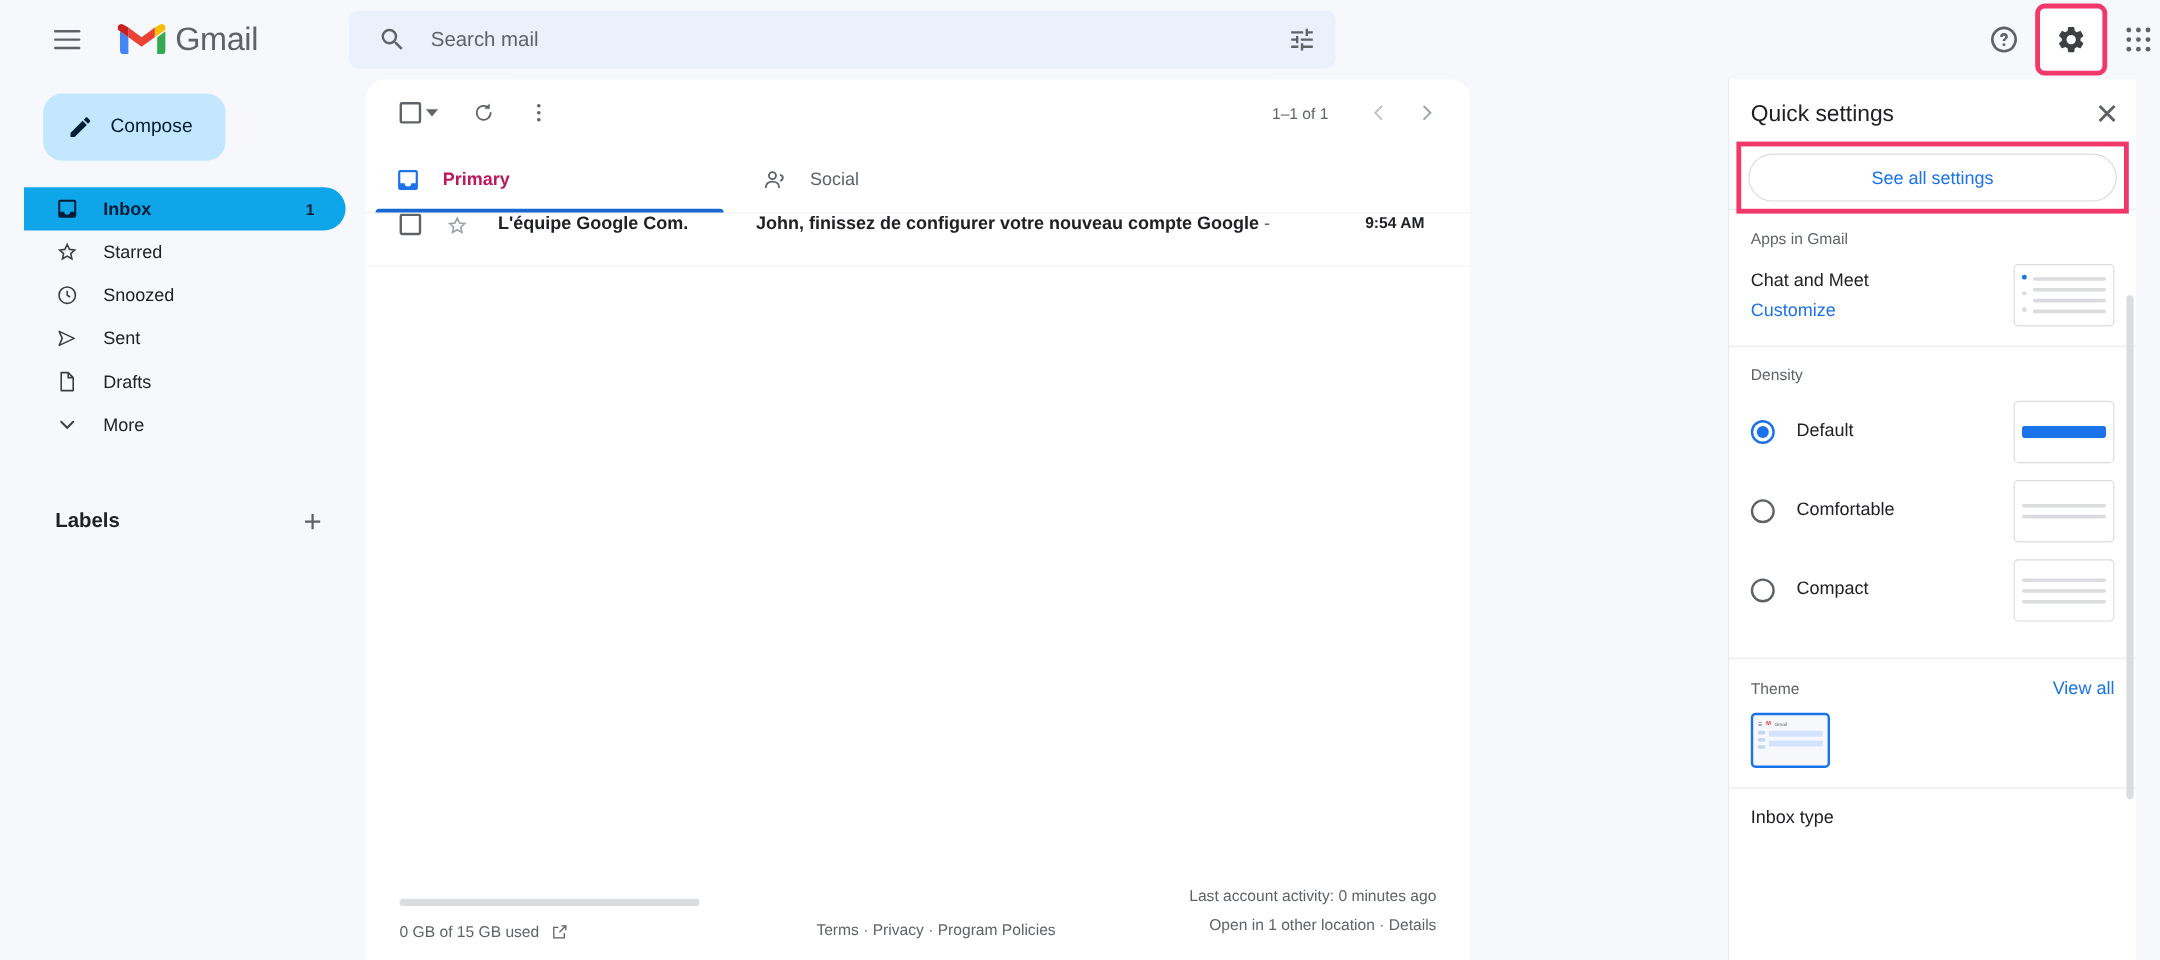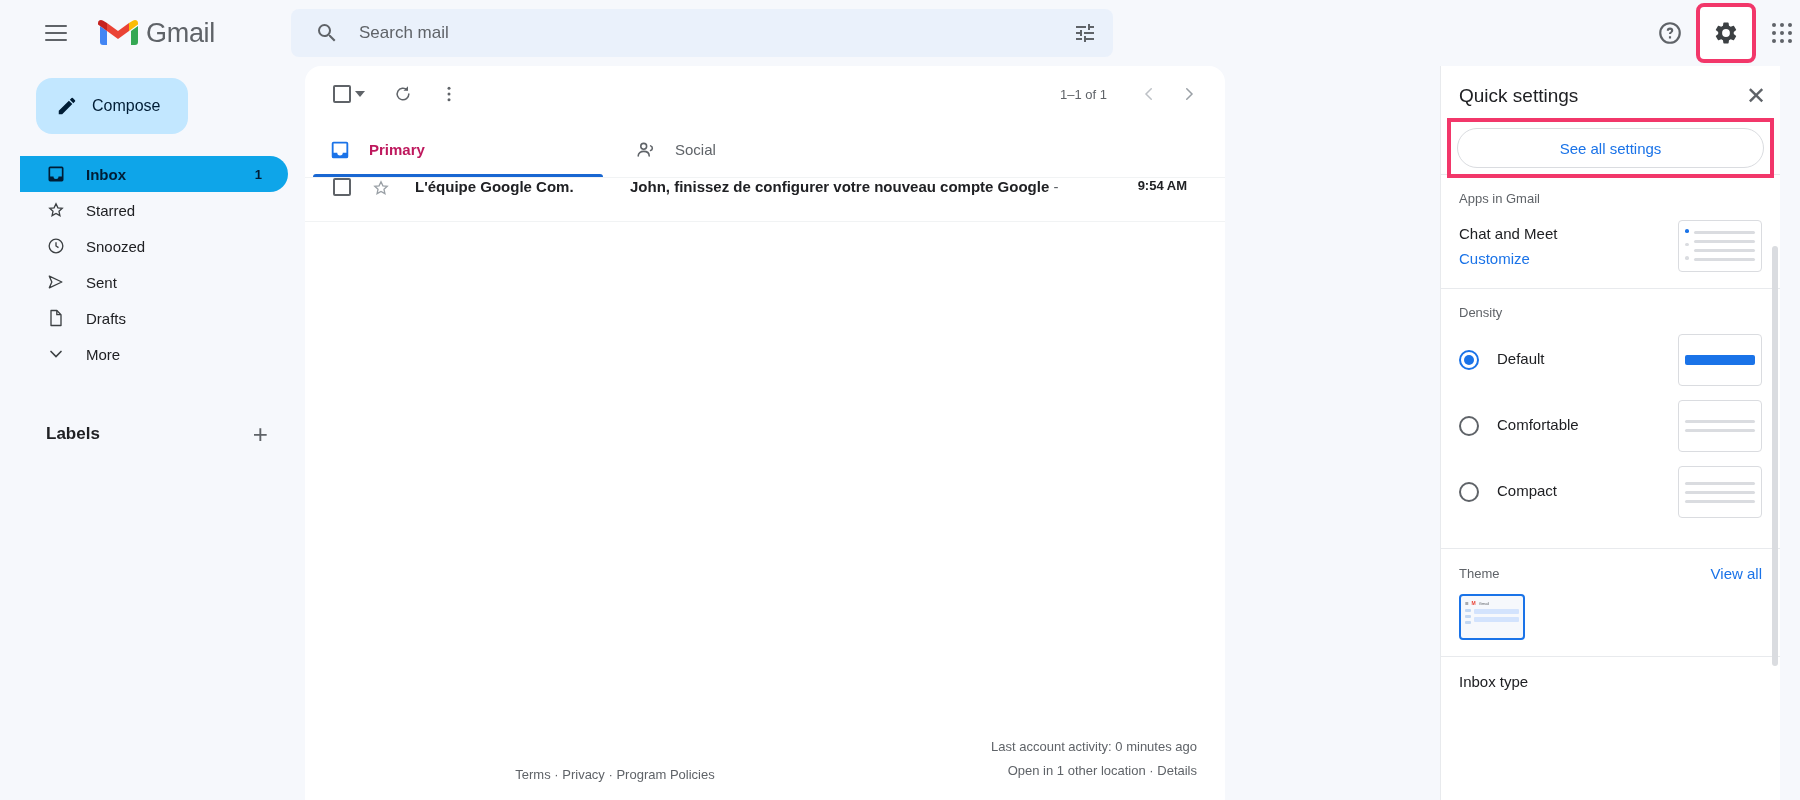--- a/index.html
+++ b/index.html
@@ -378,20 +378,29 @@
       <span class="sender">L'équipe Google Com.</span>
       <span class="subject">
         <b>John, finissez de configurer votre nouveau compte Google</b>
         <span class="snip">-</span>
       </span>
       <span class="mailtime">9:54 AM</span>
     </div>
   </div>
 
   <div class="footer">
+    <div class="storage">
+      <div class="bar"></div>
+      <div class="storage-txt">
+        <span>0 GB of 15 GB used</span>
+        <svg width="15" height="15" viewBox="0 0 24 24">
+          <path fill="none" stroke="#5f6368" stroke-width="1.8" d="M14 4h6v6M20 4l-8.5 8.5M18 14v6H4V6h6"></path>
+        </svg>
+      </div>
+    </div>
     <div class="links">Terms · Privacy · Program Policies</div>
     <div class="activity">
       <div>Last account activity: 0 minutes ago</div>
       <div>Open in 1 other location · Details</div>
     </div>
   </div>
 
   <div class="qs">
     <div class="qs-head">
       <span class="qs-title">Quick settings</span>

